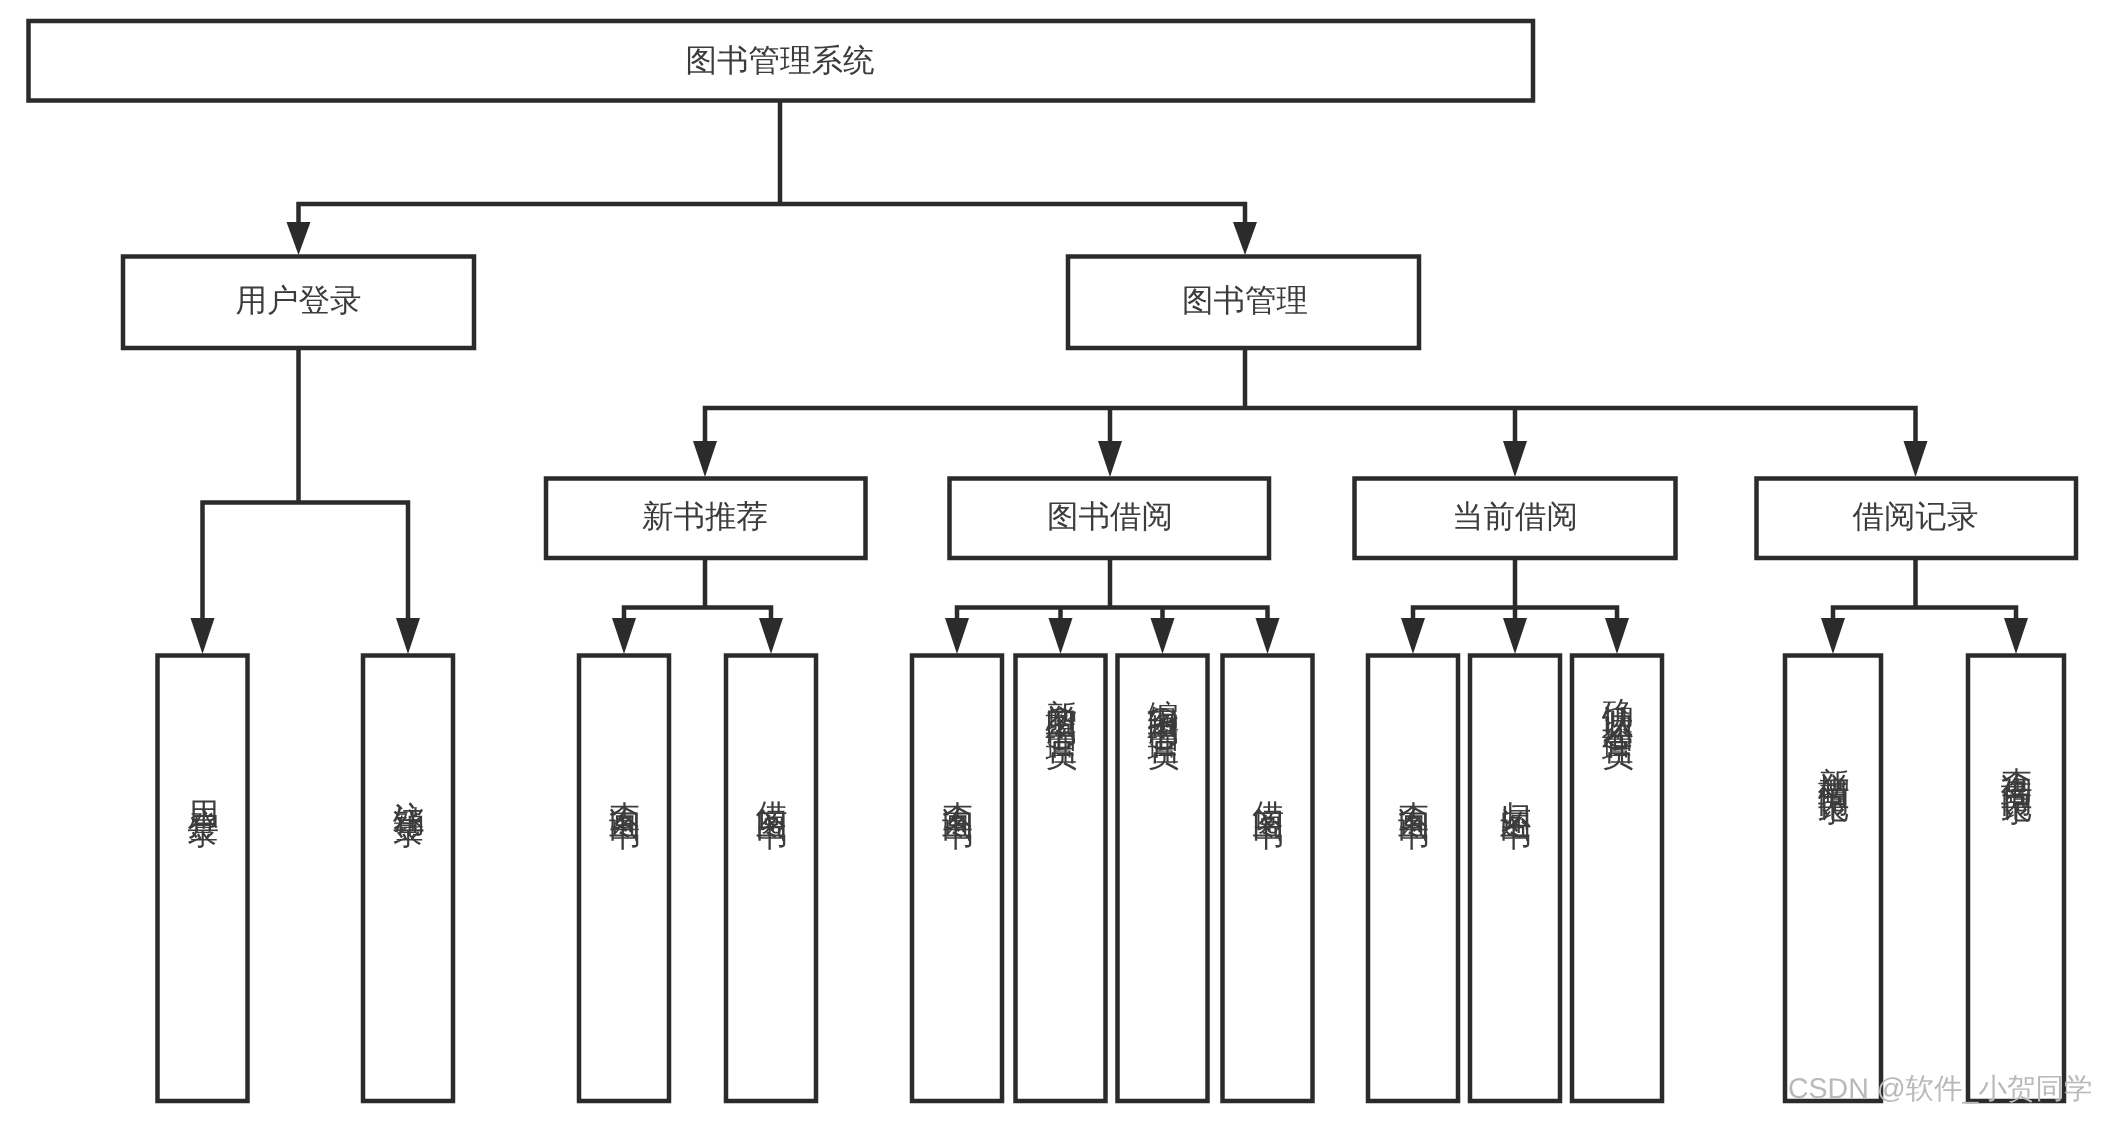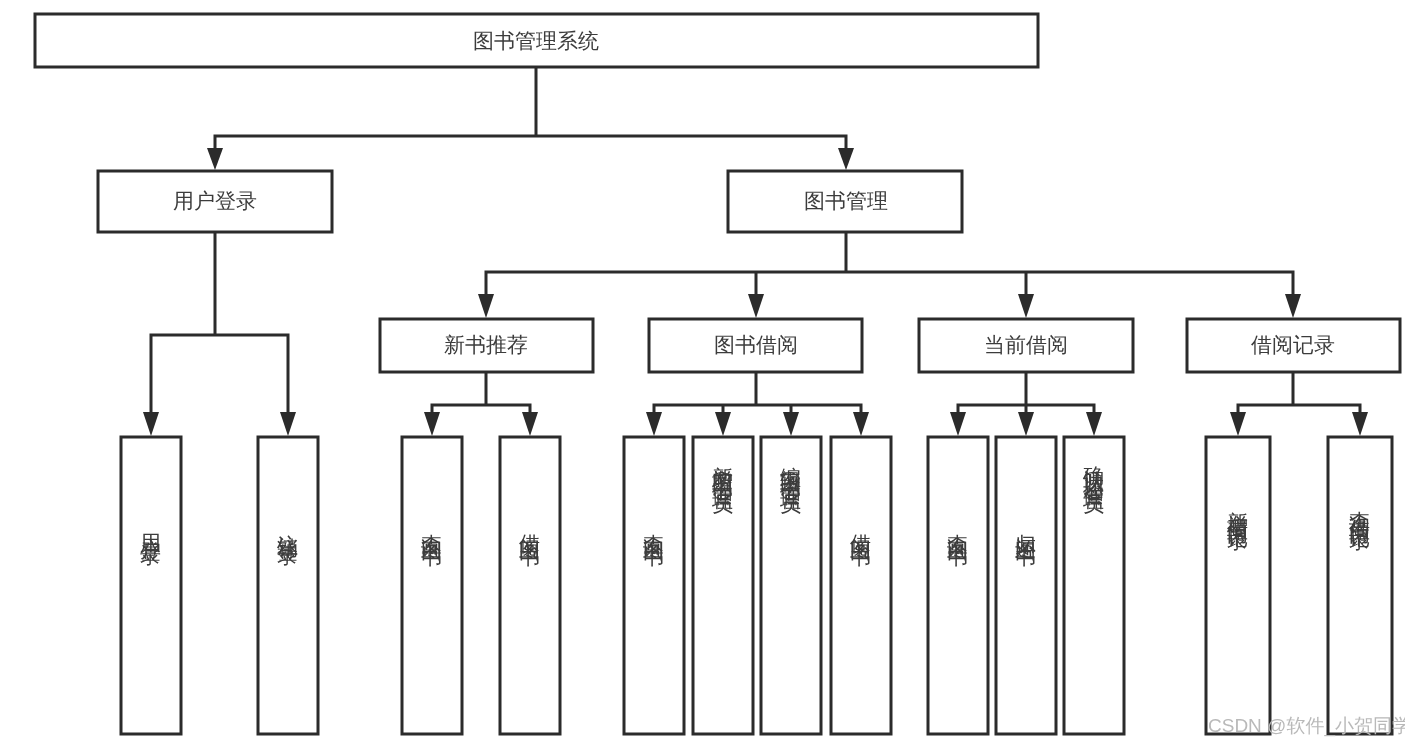--- a/index.html
+++ b/index.html
@@ -9,21 +9,21 @@
   }
   body {
     width: 1405px;
     height: 747px;
     font-family: "Liberation Sans", "DejaVu Sans", sans-serif;
     overflow: hidden;
     position: relative;
   }
   #diagram-root {
     position: absolute;
-    left: 16px;
+    left: 0;
     top: 0;
     width: 1320px;
     height: 747px;
   }
   svg {
     display: block;
   }
   .node-box {
     fill: #ffffff;
     stroke: #2b2b2b;

